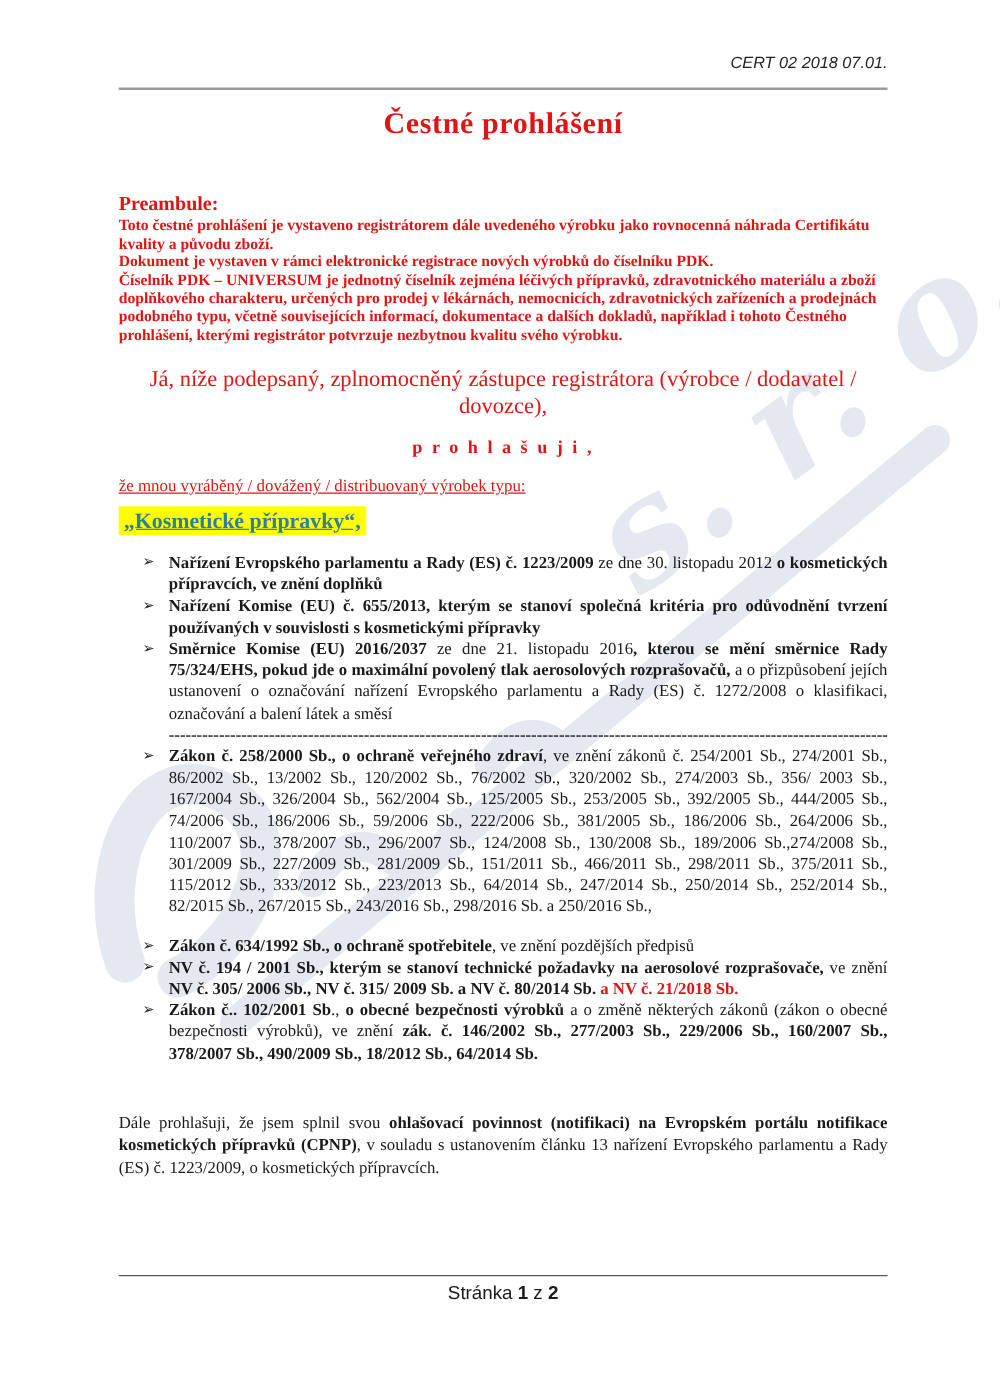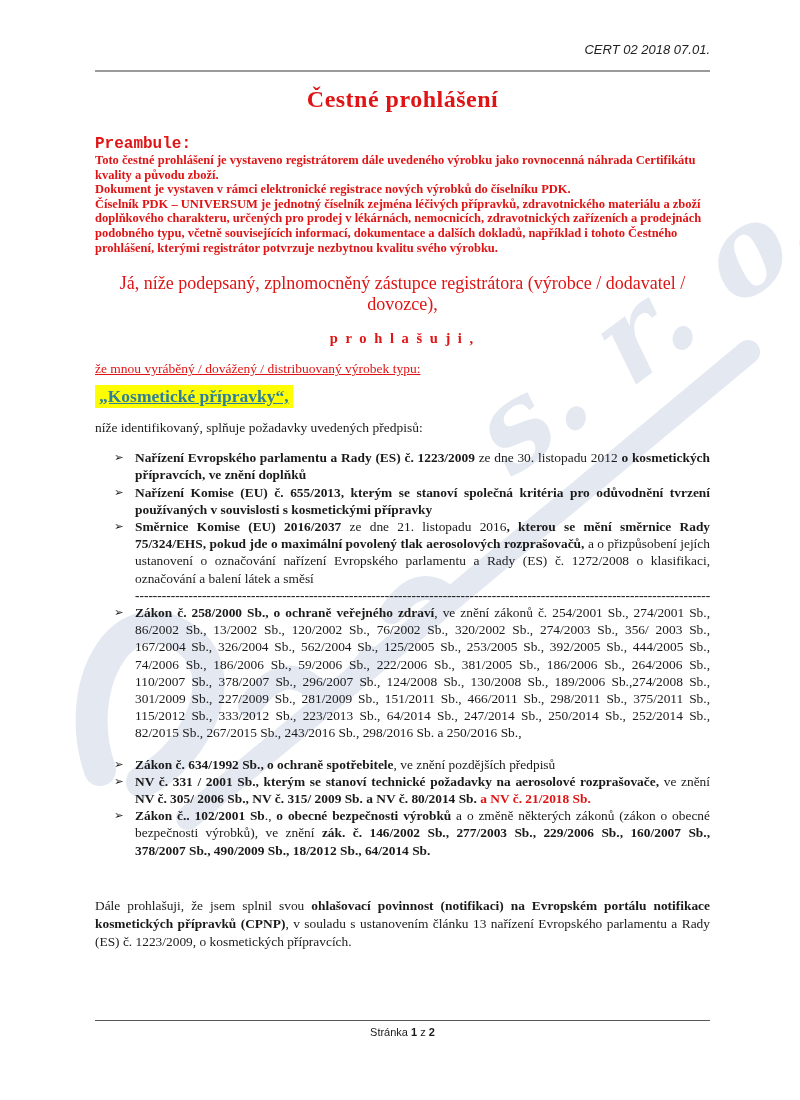--- a/index.html
+++ b/index.html
@@ -26,21 +26,21 @@
   .doc-code{
     position:absolute;top:42px;right:90px;
     font-family:"Liberation Sans", sans-serif;
     font-style:italic;font-size:13px;color:#222;
   }
   .top-rule{position:absolute;top:70px;left:95px;width:615px;height:2px;background:#9a9a9a;}
 
   .title{margin-top:86px;text-align:center;font-size:24px;font-weight:700;color:var(--red);letter-spacing:.5px;}
   .subtitle{margin-top:3px;text-align:center;font-size:13.5px;font-weight:700;color:var(--red);}
 
-  .preamble-heading{margin-top:22px;font-size:16px;font-weight:700;color:var(--red);font-family:Liberation Mono, monospace;}
+  .preamble-heading{margin-top:42px;font-size:16px;font-weight:700;color:var(--red);}
   .preamble p{font-size:12.5px;font-weight:700;color:var(--red);line-height:14.6px;}
 
   .intro{margin-top:18px;text-align:center;color:var(--red);font-size:18px;}
   .verb{margin-top:15px;text-align:center;color:var(--red);font-weight:700;font-size:14.5px;letter-spacing:2px;font-family:Liberation Serif, serif;}
   .product-line{margin-top:14px;color:var(--red);font-size:13.5px;text-decoration:underline;}
   .product-type-wrap{margin-top:8px;text-align:left;}
   .product-type{
     display:inline-block;background:var(--hl);color:var(--teal);
     font-weight:700;font-size:17.5px;text-decoration:underline;
     padding:1px 4px;
@@ -64,21 +64,21 @@
   .seg.normal{font-weight:400;}
   .seg.bold{font-weight:700;}
   .seg.bold-red{font-weight:700;color:var(--red);}
 
   .closing{margin-top:38px;font-size:13.4px;line-height:18px;text-align:justify;}
 
   .footer{
     position:absolute;left:95px;top:1020px;width:615px;z-index:1;
     border-top:1.5px solid #595959;
     text-align:center;padding-top:5px;
-    font-family:"Liberation Sans", sans-serif;font-size:11px;
+    font-family:"Liberation Sans", sans-serif;font-size:15px;
   }
   .footer b{font-weight:700;}
 </style>
 </head>
 <body>
 
 <div class="page">
 
   <svg class="wm-svg" width="800" height="1100" viewBox="0 0 800 1100" aria-hidden="true">
     <g fill="none" stroke="#e3e8f1" stroke-linecap="round">
@@ -103,30 +103,29 @@
       <p>Dokument je vystaven v rámci elektronické registrace nových výrobků do číselníku PDK.</p>
       <p>Číselník PDK – UNIVERSUM je jednotný číselník zejména léčivých přípravků, zdravotnického materiálu a zboží doplňkového charakteru, určených pro prodej v lékárnách, nemocnicích, zdravotnických zařízeních a prodejnách podobného typu, včetně souvisejících informací, dokumentace a dalších dokladů, například i tohoto Čestného prohlášení, kterými registrátor potvrzuje nezbytnou kvalitu svého výrobku.</p>
     </div>
 
     <p class="intro">Já, níže podepsaný, zplnomocněný zástupce registrátora (výrobce / dodavatel / dovozce),</p>
     <p class="verb">p r o h l a š u j i ,</p>
     <p class="product-line">že mnou vyráběný / dovážený / distribuovaný výrobek typu:</p>
     <p class="product-type-wrap">
       <span class="product-type">„Kosmetické přípravky“,</span>
     </p>
-    <p class="follow">níže identifikovaný, splňuje požadavky uvedených předpisů:</p>
 
     <ul class="reg-list">
         <li class="reg-item"><span class="bullet">➢</span><span class="seg bold">Nařízení Evropského parlamentu a Rady (ES) č. 1223/2009</span><span class="seg normal"> ze dne 30. listopadu 2012 </span><span class="seg bold">o kosmetických přípravcích, ve znění doplňků</span></li>
         <li class="reg-item"><span class="bullet">➢</span><span class="seg bold">Nařízení Komise (EU) č. 655/2013, kterým se stanoví společná kritéria pro odůvodnění tvrzení používaných v souvislosti s kosmetickými přípravky</span></li>
         <li class="reg-item"><span class="bullet">➢</span><span class="seg bold">Směrnice Komise (EU) 2016/2037</span><span class="seg normal"> ze dne 21. listopadu 2016</span><span class="seg bold">, kterou se mění směrnice Rady 75/324/EHS, pokud jde o maximální povolený tlak aerosolových rozprašovačů,</span><span class="seg normal"> a o přizpůsobení jejích ustanovení o označování nařízení Evropského parlamentu a Rady (ES) č. 1272/2008 o klasifikaci, označování a balení látek a směsí</span></li>
         <li class="reg-divider">------------------------------------------------------------------------------------------------------------------------------------------------------</li>
         <li class="reg-item"><span class="bullet">➢</span><span class="seg bold">Zákon č. 258/2000 Sb., o ochraně veřejného zdraví</span><span class="seg normal">, ve znění zákonů č. 254/2001 Sb., 274/2001 Sb., 86/2002 Sb., 13/2002 Sb., 120/2002 Sb., 76/2002 Sb., 320/2002 Sb., 274/2003 Sb., 356/ 2003 Sb., 167/2004 Sb., 326/2004 Sb., 562/2004 Sb., 125/2005 Sb., 253/2005 Sb., 392/2005 Sb., 444/2005 Sb., 74/2006 Sb., 186/2006 Sb., 59/2006 Sb., 222/2006 Sb., 381/2005 Sb., 186/2006 Sb., 264/2006 Sb., 110/2007 Sb., 378/2007 Sb., 296/2007 Sb., 124/2008 Sb., 130/2008 Sb., 189/2006 Sb.,274/2008 Sb., 301/2009 Sb., 227/2009 Sb., 281/2009 Sb., 151/2011 Sb., 466/2011 Sb., 298/2011 Sb., 375/2011 Sb., 115/2012 Sb., 333/2012 Sb., 223/2013 Sb., 64/2014 Sb., 247/2014 Sb., 250/2014 Sb., 252/2014 Sb., 82/2015 Sb., 267/2015 Sb., 243/2016 Sb., 298/2016 Sb. a 250/2016 Sb.,</span></li>
         <li class="reg-item gap"><span class="bullet">➢</span><span class="seg bold">Zákon č. 634/1992 Sb., o ochraně spotřebitele</span><span class="seg normal">, ve znění pozdějších předpisů</span></li>
-        <li class="reg-item"><span class="bullet">➢</span><span class="seg bold">NV č. 331 / 2001 Sb., kterým se stanoví technické požadavky na aerosolové rozprašovače,</span><span class="seg normal"> ve znění </span><span class="seg bold">NV č. 305/ 2006 Sb., NV č. 315/ 2009 Sb. a NV č. 80/2014 Sb.</span><span class="seg bold-red"> a NV č. 21/2018 Sb.</span></li>
+        <li class="reg-item"><span class="bullet">➢</span><span class="seg bold">NV č. 194 / 2001 Sb., kterým se stanoví technické požadavky na aerosolové rozprašovače,</span><span class="seg normal"> ve znění </span><span class="seg bold">NV č. 305/ 2006 Sb., NV č. 315/ 2009 Sb. a NV č. 80/2014 Sb.</span><span class="seg bold-red"> a NV č. 21/2018 Sb.</span></li>
         <li class="reg-item"><span class="bullet">➢</span><span class="seg bold">Zákon č.. 102/2001 Sb</span><span class="seg normal">., </span><span class="seg bold">o obecné bezpečnosti výrobků</span><span class="seg normal"> a o změně některých zákonů (zákon o obecné bezpečnosti výrobků), ve znění </span><span class="seg bold">zák. č. 146/2002 Sb., 277/2003 Sb., 229/2006 Sb., 160/2007 Sb., 378/2007 Sb., 490/2009 Sb., 18/2012 Sb., 64/2014 Sb.</span></li>
       </ul>
 
     <p class="closing"><span class="seg normal">Dále prohlašuji, že jsem splnil svou </span><span class="seg bold">ohlašovací povinnost (notifikaci) na Evropském portálu notifikace kosmetických přípravků (CPNP)</span><span class="seg normal">, v souladu s ustanovením článku 13 nařízení Evropského parlamentu a Rady (ES) č. 1223/2009, o kosmetických přípravcích.</span></p>
 
   </div>
 
   <div class="footer">
     <span>Stránka</span>
     <b>1</b>

